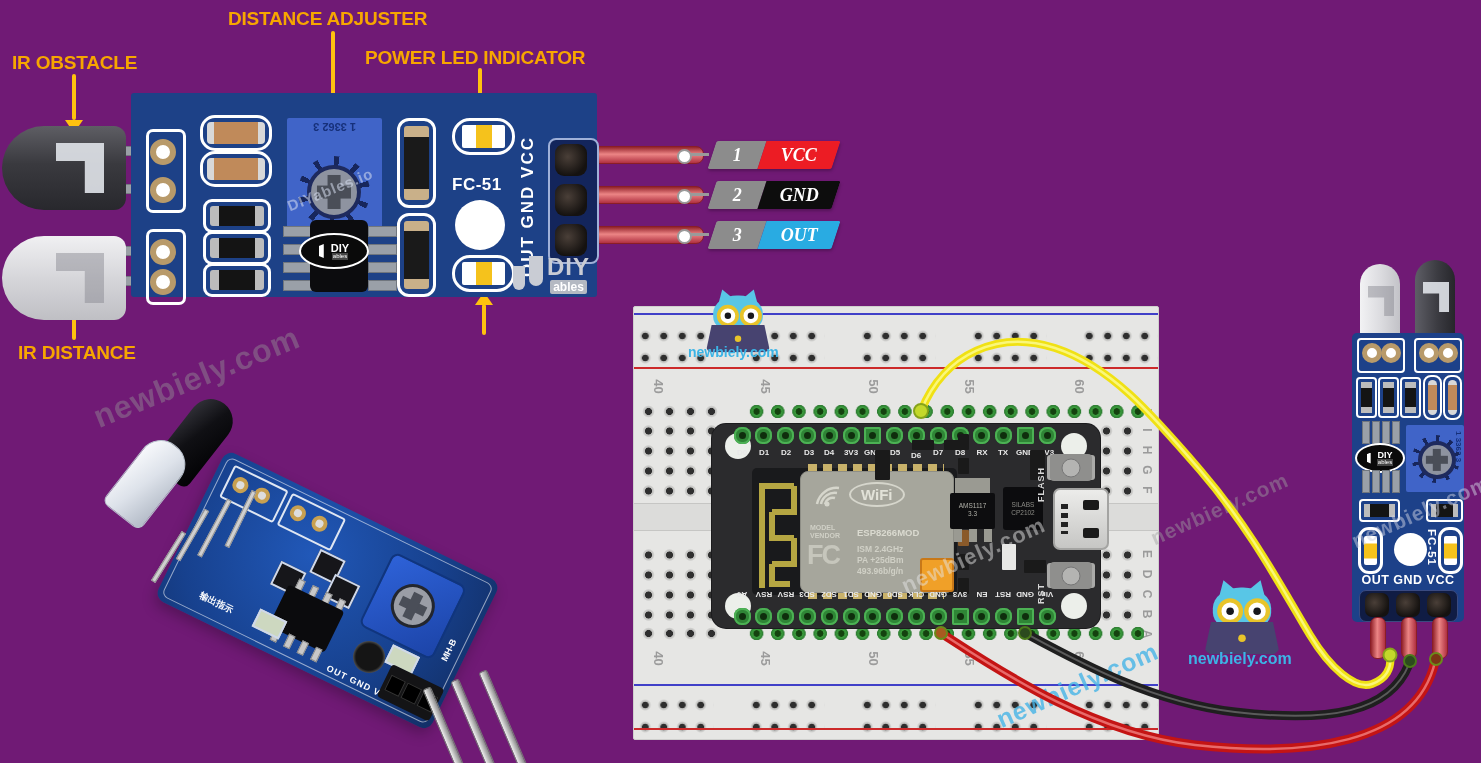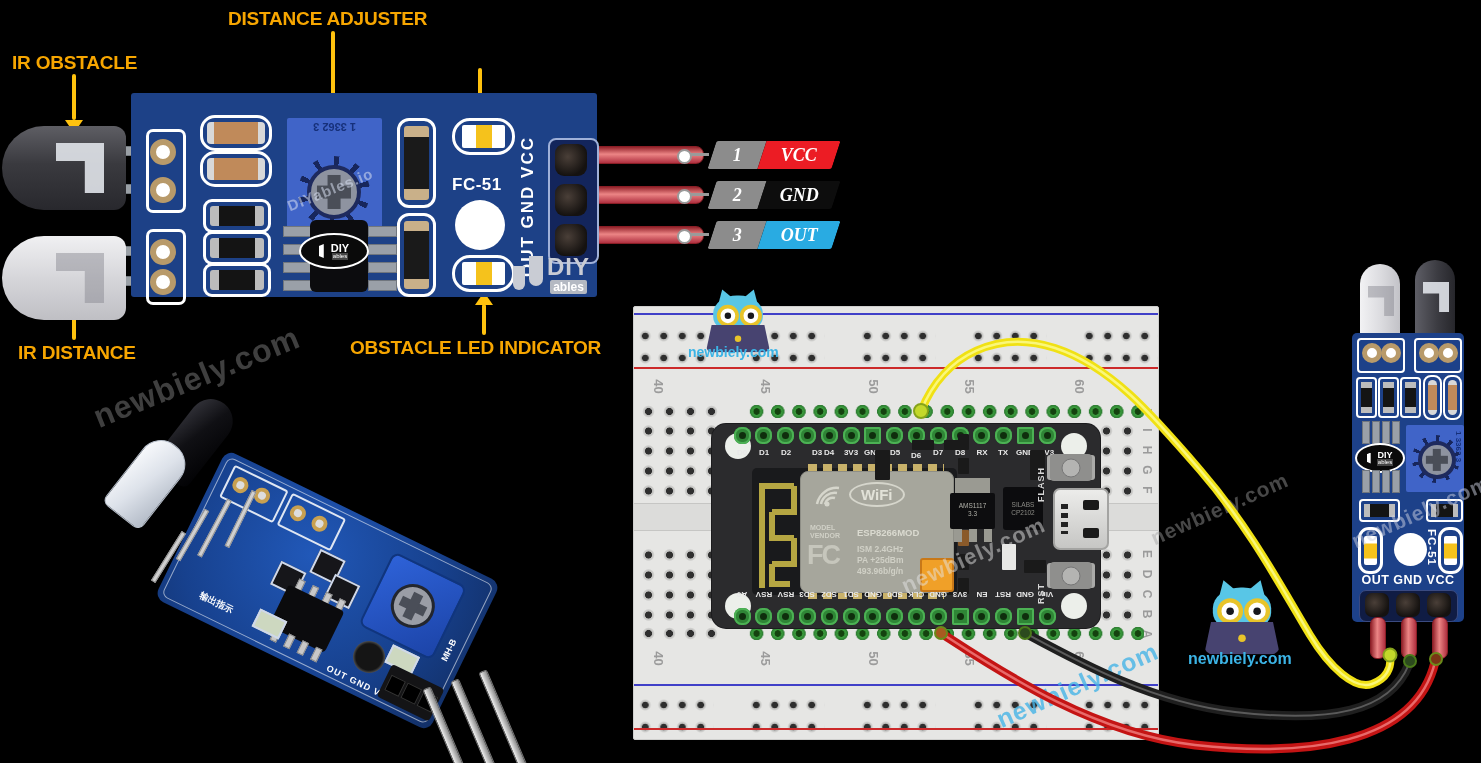--- a/index.html
+++ b/index.html
@@ -1,16 +1,16 @@
 <!DOCTYPE html>
 <html><head>
 <meta charset="utf-8">
 <style>
   html,body{margin:0;padding:0;background:#fff}
-  .canvas{position:relative;width:1481px;height:763px;background:#000000;overflow:hidden;
+  .canvas{position:relative;width:1481px;height:763px;background:#701a75;overflow:hidden;
           font-family:"Liberation Sans",sans-serif}
 
   
   .ann{position:absolute;font-weight:bold;font-size:19px;color:#F7A600;white-space:nowrap;letter-spacing:-.2px}
   .aline{position:absolute;width:4px;background:#FFC20E;border-radius:2px}
   .tri-d,.tri-u{position:absolute;width:0;height:0;border-left:9px solid transparent;border-right:9px solid transparent}
   .tri-d{border-top:13px solid #FFC20E}
   .tri-u{border-bottom:13px solid #FFC20E}
 
   
@@ -229,22 +229,22 @@
       background:#e8c42a;border-radius:50%}
   .sitetxt{position:absolute;font-weight:bold;color:#3cb4e6;z-index:40;white-space:nowrap}
 </style>
 </head>
 <body>
 
 <div class="canvas">
 
   <div class="ann" style="left:228px;top:8px">DISTANCE ADJUSTER</div>
   <div class="ann" style="left:12px;top:52px">IR OBSTACLE</div>
+  <div class="ann" style="left:365px;top:47px">POWER LED INDICATOR</div>
   <div class="ann" style="left:18px;top:342px">IR DISTANCE</div>
-  <div class="ann" style="left:350px;top:337px">OBSTACLE LED INDICATOR</div>
 
   <div class="aline" style="left:331px;top:31px;height:68px"></div>
   <div class="tri-d" style="left:324px;top:99px"></div>
   <div class="aline" style="left:72px;top:74px;height:46px"></div>
   <div class="tri-d" style="left:65px;top:120px"></div>
   <div class="aline" style="left:478px;top:68px;height:34px"></div>
   <div class="tri-d" style="left:471px;top:102px"></div>
   <div class="tri-u" style="left:65px;top:300px"></div>
   <div class="aline" style="left:72px;top:312px;height:28px"></div>
   <div class="tri-u" style="left:475px;top:292px"></div>
@@ -532,21 +532,21 @@
     <div class="mpad sq" style="left:305px;top:3px">
         <i></i>
       </div>
     <div class="mpad" style="left:327px;top:3px">
         <i></i>
       </div>
 
     <div class="mlab" style="left:17px;top:24px">D0</div>
     <div class="mlab" style="left:39px;top:24px">D1</div>
     <div class="mlab" style="left:61px;top:24px">D2</div>
-    <div class="mlab" style="left:92px;top:24px">D3</div>
+    <div class="mlab" style="left:84px;top:24px">D3</div>
     <div class="mlab" style="left:104px;top:24px">D4</div>
     <div class="mlab" style="left:126px;top:24px">3V3</div>
     <div class="mlab" style="left:148px;top:24px">GND</div>
     <div class="mlab" style="left:170px;top:24px">D5</div>
     <div class="mlab" style="left:191px;top:27px">D6</div>
     <div class="mlab" style="left:213px;top:24px">D7</div>
     <div class="mlab" style="left:235px;top:24px">D8</div>
     <div class="mlab" style="left:257px;top:24px">RX</div>
     <div class="mlab" style="left:278px;top:24px">TX</div>
     <div class="mlab" style="left:300px;top:24px">GND</div>

